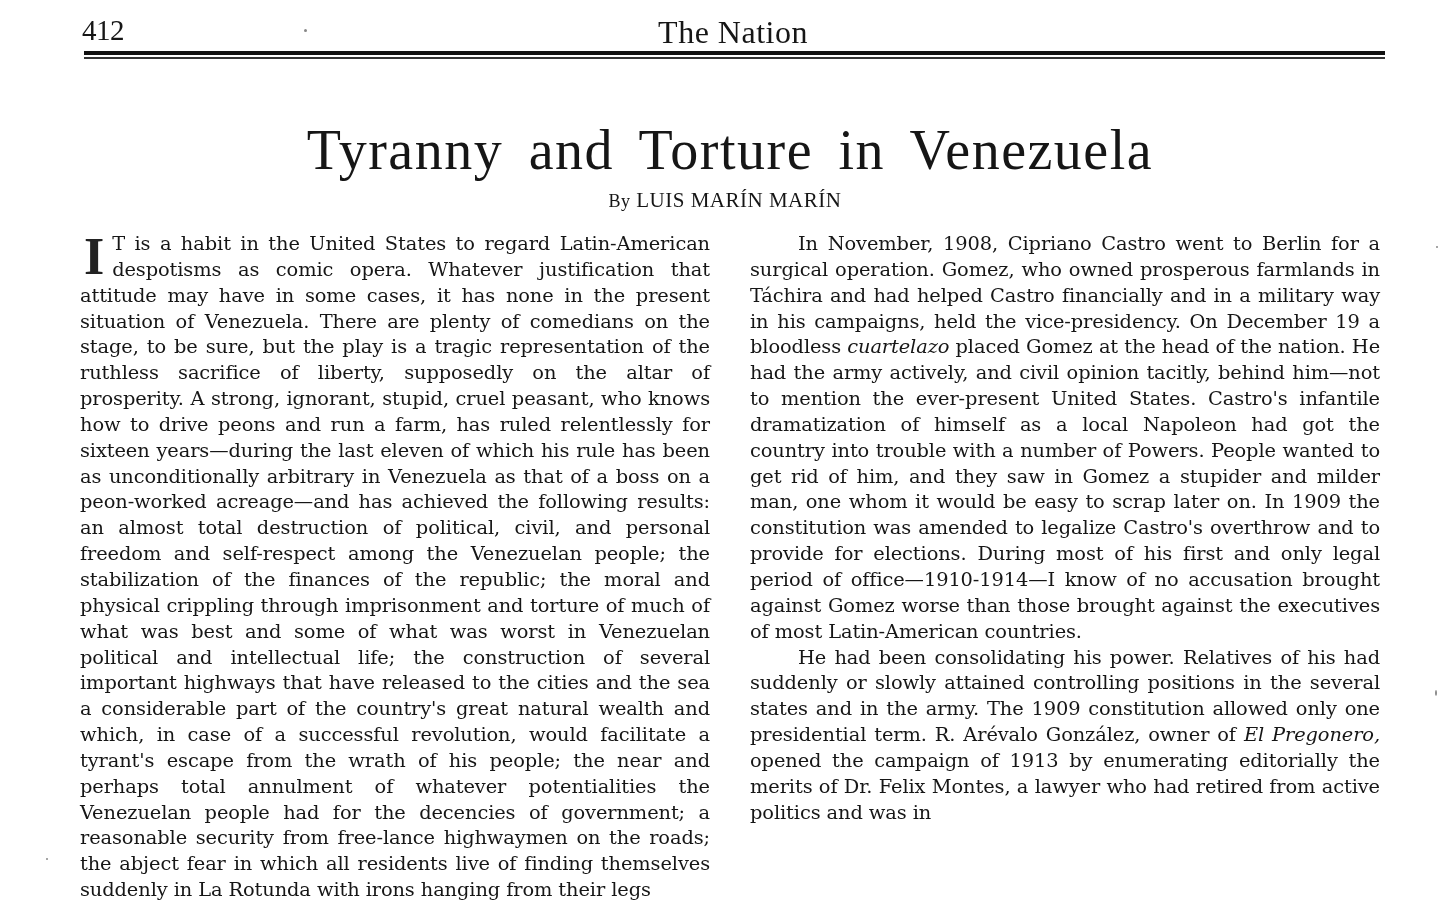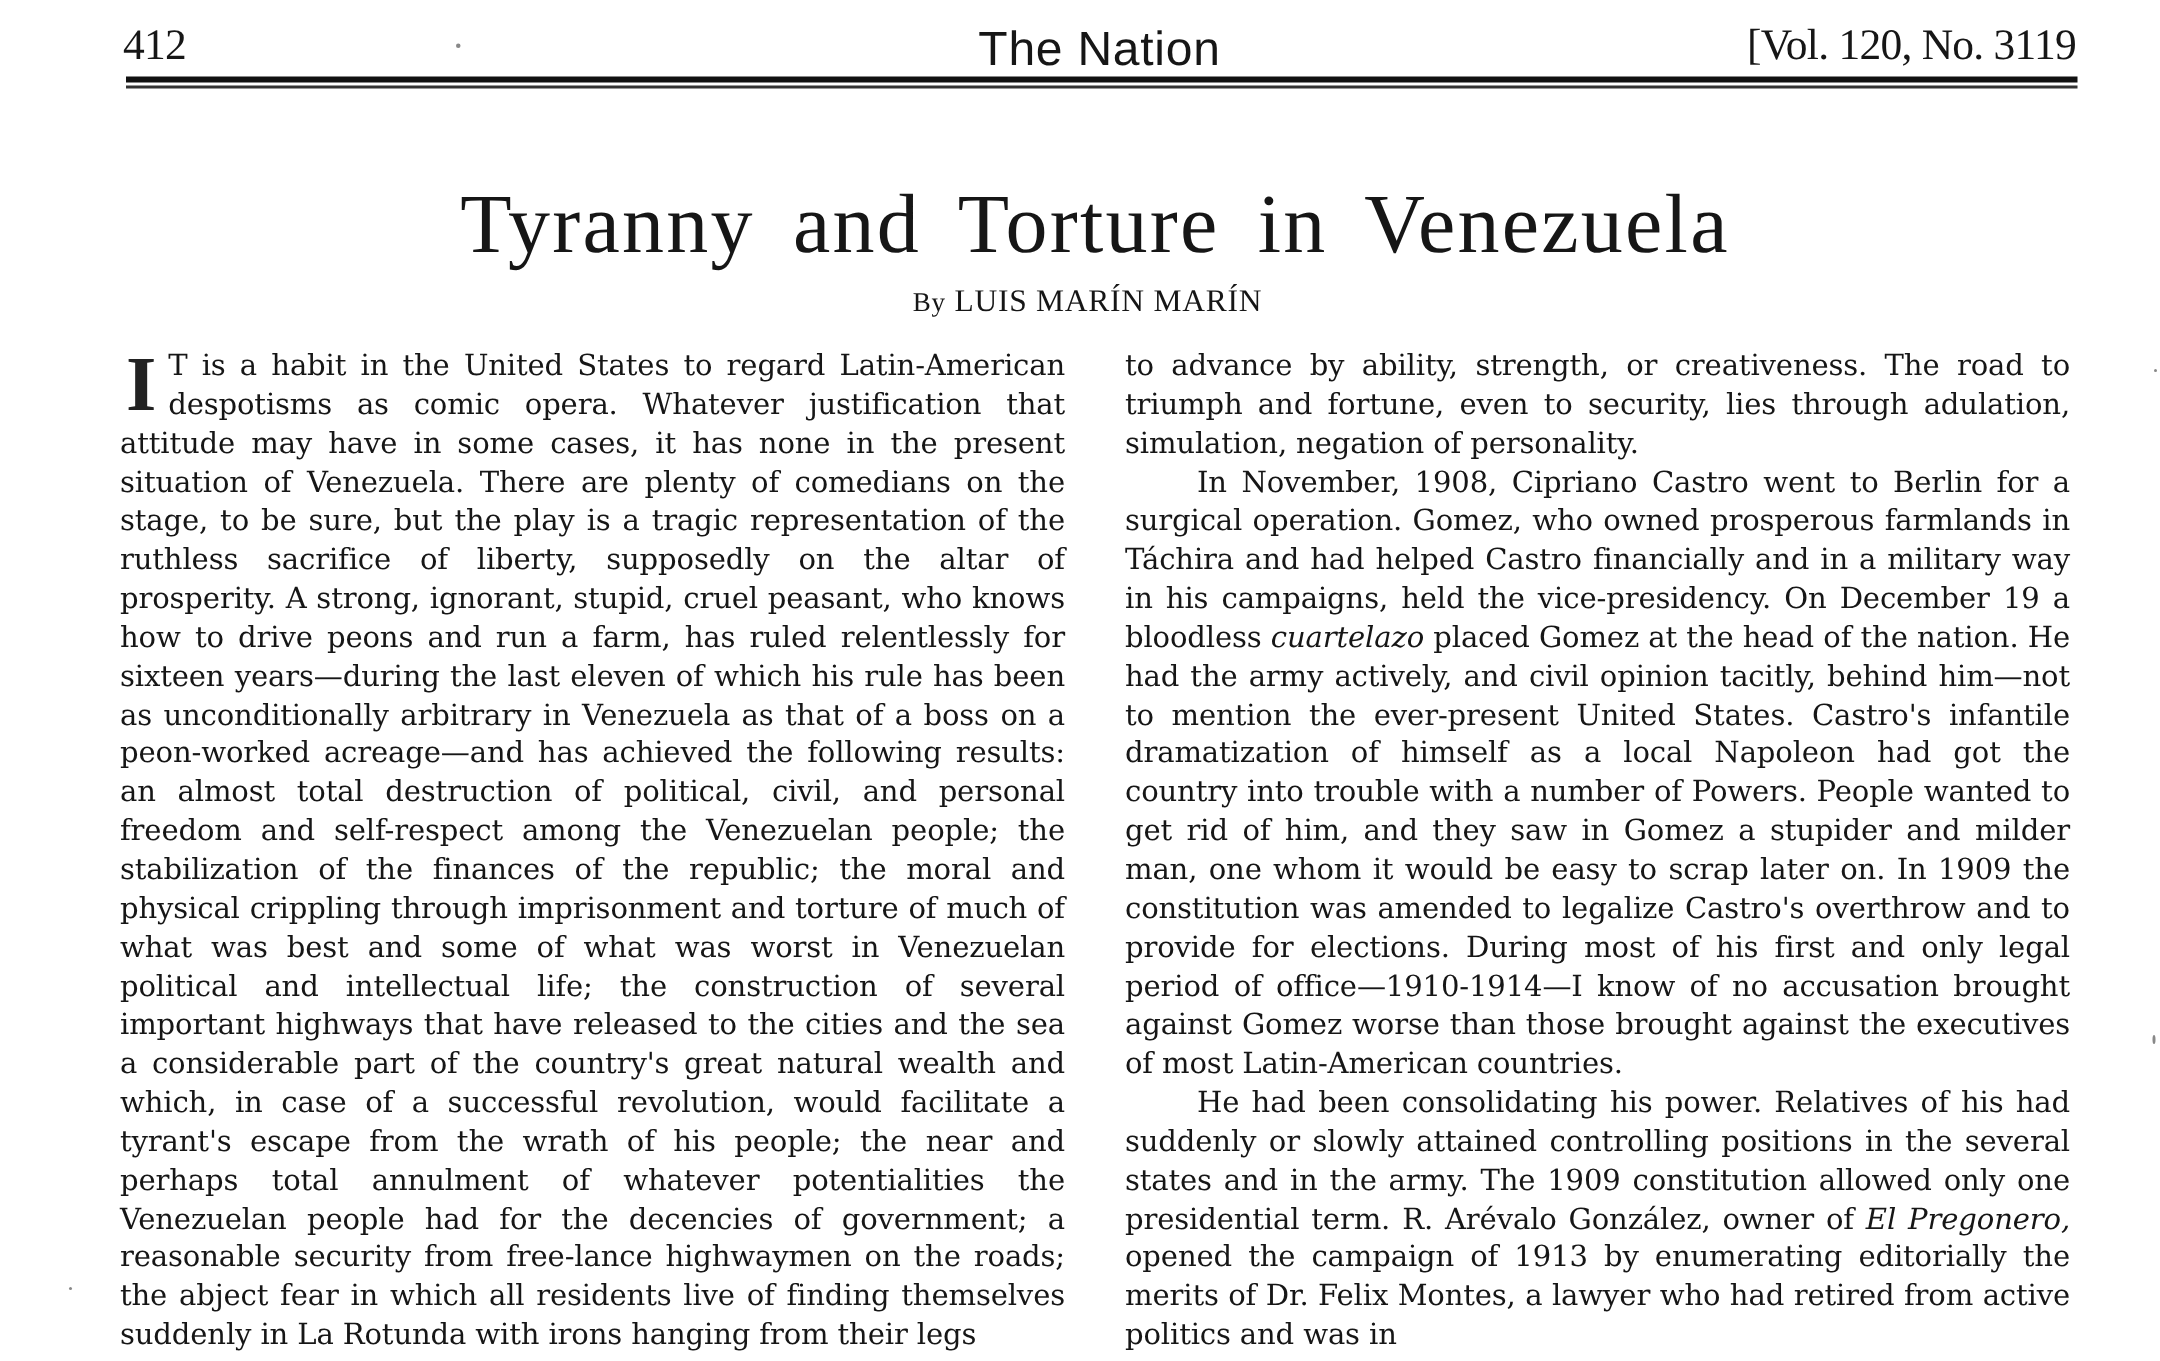--- a/index.html
+++ b/index.html
@@ -29,21 +29,21 @@
       font-family: "Liberation Serif", serif;
       font-size: 29px;
       letter-spacing: -0.5px;
     }
     .journal-name {
       position: absolute;
       left: 0;
       right: 0;
       top: 4px;
       text-align: center;
-      font-family: Liberation Sans, sans-serif;
+      font-family: Liberation Serif, serif;
       font-size: 32px;
       letter-spacing: 0.5px;
     }
     .issue-info {
       position: absolute;
       right: 0;
       top: 4px;
       font-family: "Liberation Serif", serif;
       font-size: 29px;
       letter-spacing: -0.5px;
@@ -122,39 +122,37 @@
       background: #888;
       border-radius: 50%;
     }
   </style>
 </head>
 <body>
 
 <div class="masthead">
   <span class="page-number">412</span>
   <span class="journal-name">The Nation</span>
-  <span class="issue-info">[Vol. 120, No. 3119</span>
 </div>
 <div class="rule-thick"></div>
 <div class="rule-thin"></div>
 
 <h1 class="article-title">Tyranny and Torture in Venezuela</h1>
 <div class="byline">
   <span class="by">By</span>
   <span>LUIS MARÍN MARÍN</span>
 </div>
 
 <div class="column col-left">
   <p>
     <span class="drop-cap">I</span><span>T is a habit in the United States to regard Latin-American despotisms as comic opera. Whatever justification that attitude may have in some cases, it has none in the present situation of Venezuela. There are plenty of comedians on the stage, to be sure, but the play is a tragic representation of the ruthless sacrifice of liberty, supposedly on the altar of prosperity. A strong, ignorant, stupid, cruel peasant, who knows how to drive peons and run a farm, has ruled relentlessly for sixteen years—during the last eleven of which his rule has been as unconditionally arbitrary in Venezuela as that of a boss on a peon-worked acreage—and has achieved the following results: an almost total destruction of political, civil, and personal freedom and self-respect among the Venezuelan people; the stabilization of the finances of the republic; the moral and physical crippling through imprisonment and torture of much of what was best and some of what was worst in Venezuelan political and intellectual life; the construction of several important highways that have released to the cities and the sea a considerable part of the country's great natural wealth and which, in case of a successful revolution, would facilitate a tyrant's escape from the wrath of his people; the near and perhaps total annulment of whatever potentialities the Venezuelan people had for the decencies of government; a reasonable security from free-lance highwaymen on the roads; the abject fear in which all residents live of finding themselves suddenly in La Rotunda with irons hanging from their legs</span>
   </p>
 </div>
 
 <div class="column col-right">
-  <p>to advance by ability, strength, or creativeness. The road to triumph and fortune, even to security, lies through adulation, simulation, negation of personality.</p>
   <p class="indent"><span>In November, 1908, Cipriano Castro went to Berlin for a surgical operation. Gomez, who owned prosperous farmlands in Táchira and had helped Castro financially and in a military way in his campaigns, held the vice-presidency. On December 19 a bloodless </span><em>cuartelazo</em><span> placed Gomez at the head of the nation. He had the army actively, and civil opinion tacitly, behind him—not to mention the ever-present United States. Castro's infantile dramatization of himself as a local Napoleon had got the country into trouble with a number of Powers. People wanted to get rid of him, and they saw in Gomez a stupider and milder man, one whom it would be easy to scrap later on. In 1909 the constitution was amended to legalize Castro's overthrow and to provide for elections. During most of his first and only legal period of office—1910-1914—I know of no accusation brought against Gomez worse than those brought against the executives of most Latin-American countries.</span></p>
   <p class="indent"><span>He had been consolidating his power. Relatives of his had suddenly or slowly attained controlling positions in the several states and in the army. The 1909 constitution allowed only one presidential term. R. Arévalo González, owner of </span><em>El Pregonero,</em><span> opened the campaign of 1913 by enumerating editorially the merits of Dr. Felix Montes, a lawyer who had retired from active politics and was in</span></p>
 </div>
 
 <div class="speck" style="left:304px;top:29px;"></div>
 <div class="speck" style="left:1436px;top:246px;width:2px;height:2px;"></div>
 <div class="speck" style="left:1435px;top:690px;width:2px;height:6px;"></div>
 <div class="speck" style="left:46px;top:858px;width:2px;height:2px;"></div>
 
 </body></html>

